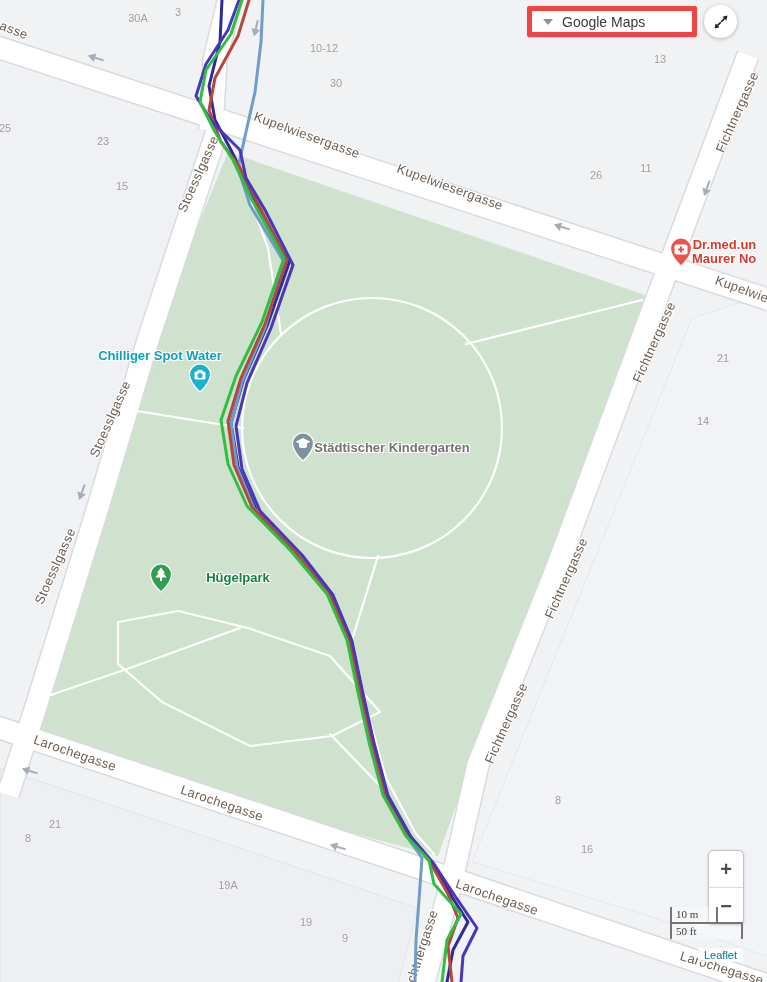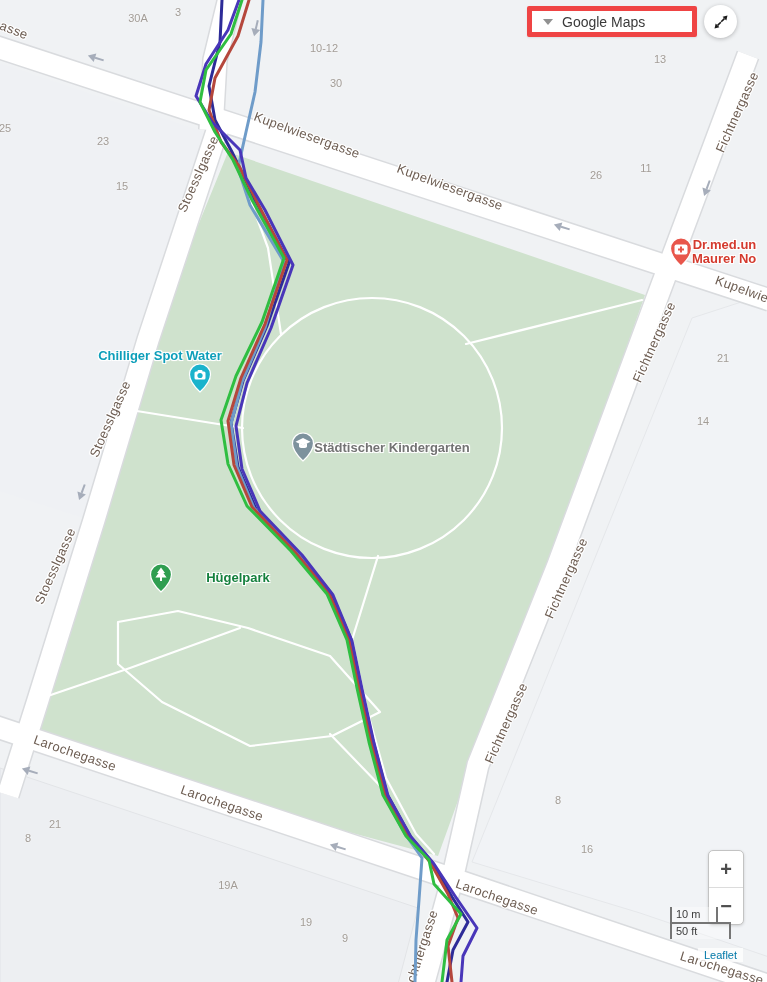--- a/index.html
+++ b/index.html
@@ -48,27 +48,27 @@
     position:absolute;left:708px;top:850px;width:34px;height:73px;
     background:#fff;border:1px solid #c3c3c3;border-radius:5px;
     box-shadow:0 1px 3px rgba(0,0,0,.15);overflow:hidden;
   }
   .zoom-btn{
     width:100%;height:36px;line-height:36px;text-align:center;
     font-size:20px;font-weight:bold;color:#4d4d4d;cursor:pointer;
   }
   .zoom-sep{height:1px;background:#dcdcdc;}
 
-  .scale-ctl{position:absolute;left:670px;top:907px;}
+  .scale-ctl{position:absolute;left:670px;top:907px;font-family:Liberation Serif, serif;}
   .scale-line{
     font-size:11px;color:#3d3d3d;line-height:15px;padding:0 4px;box-sizing:border-box;
     border:2px solid #757575;white-space:nowrap;background:rgba(255,255,255,0.35);
   }
   .scale-line.metric{width:48px;border-top:none;}
-  .scale-line.imperial{width:61px;border-bottom:none;margin-top:-2px;}
+  .scale-line.imperial{width:73px;border-bottom:none;margin-top:-2px;}
 
   .attribution{
     position:absolute;left:698px;top:948px;
     background:rgba(255,255,255,0.75);padding:1px 6px;font-size:11px;
   }
   .leaflet-link{color:#0078a8;text-decoration:none;cursor:pointer;}
 </style>
 </head>
 <body>
 

